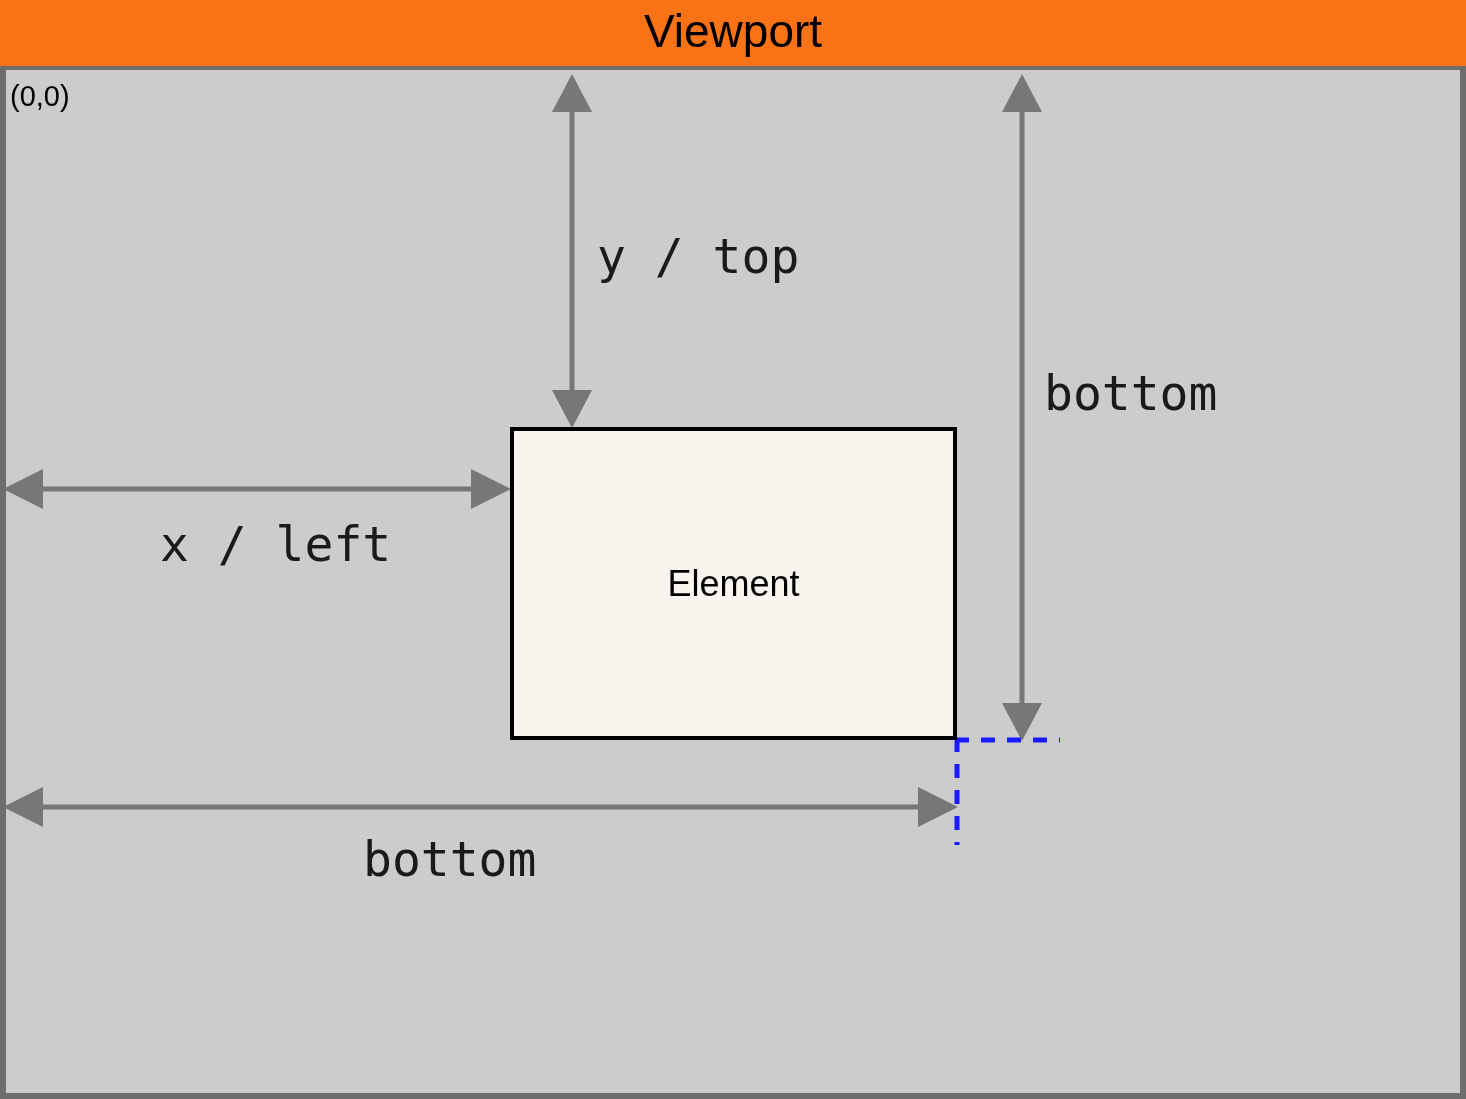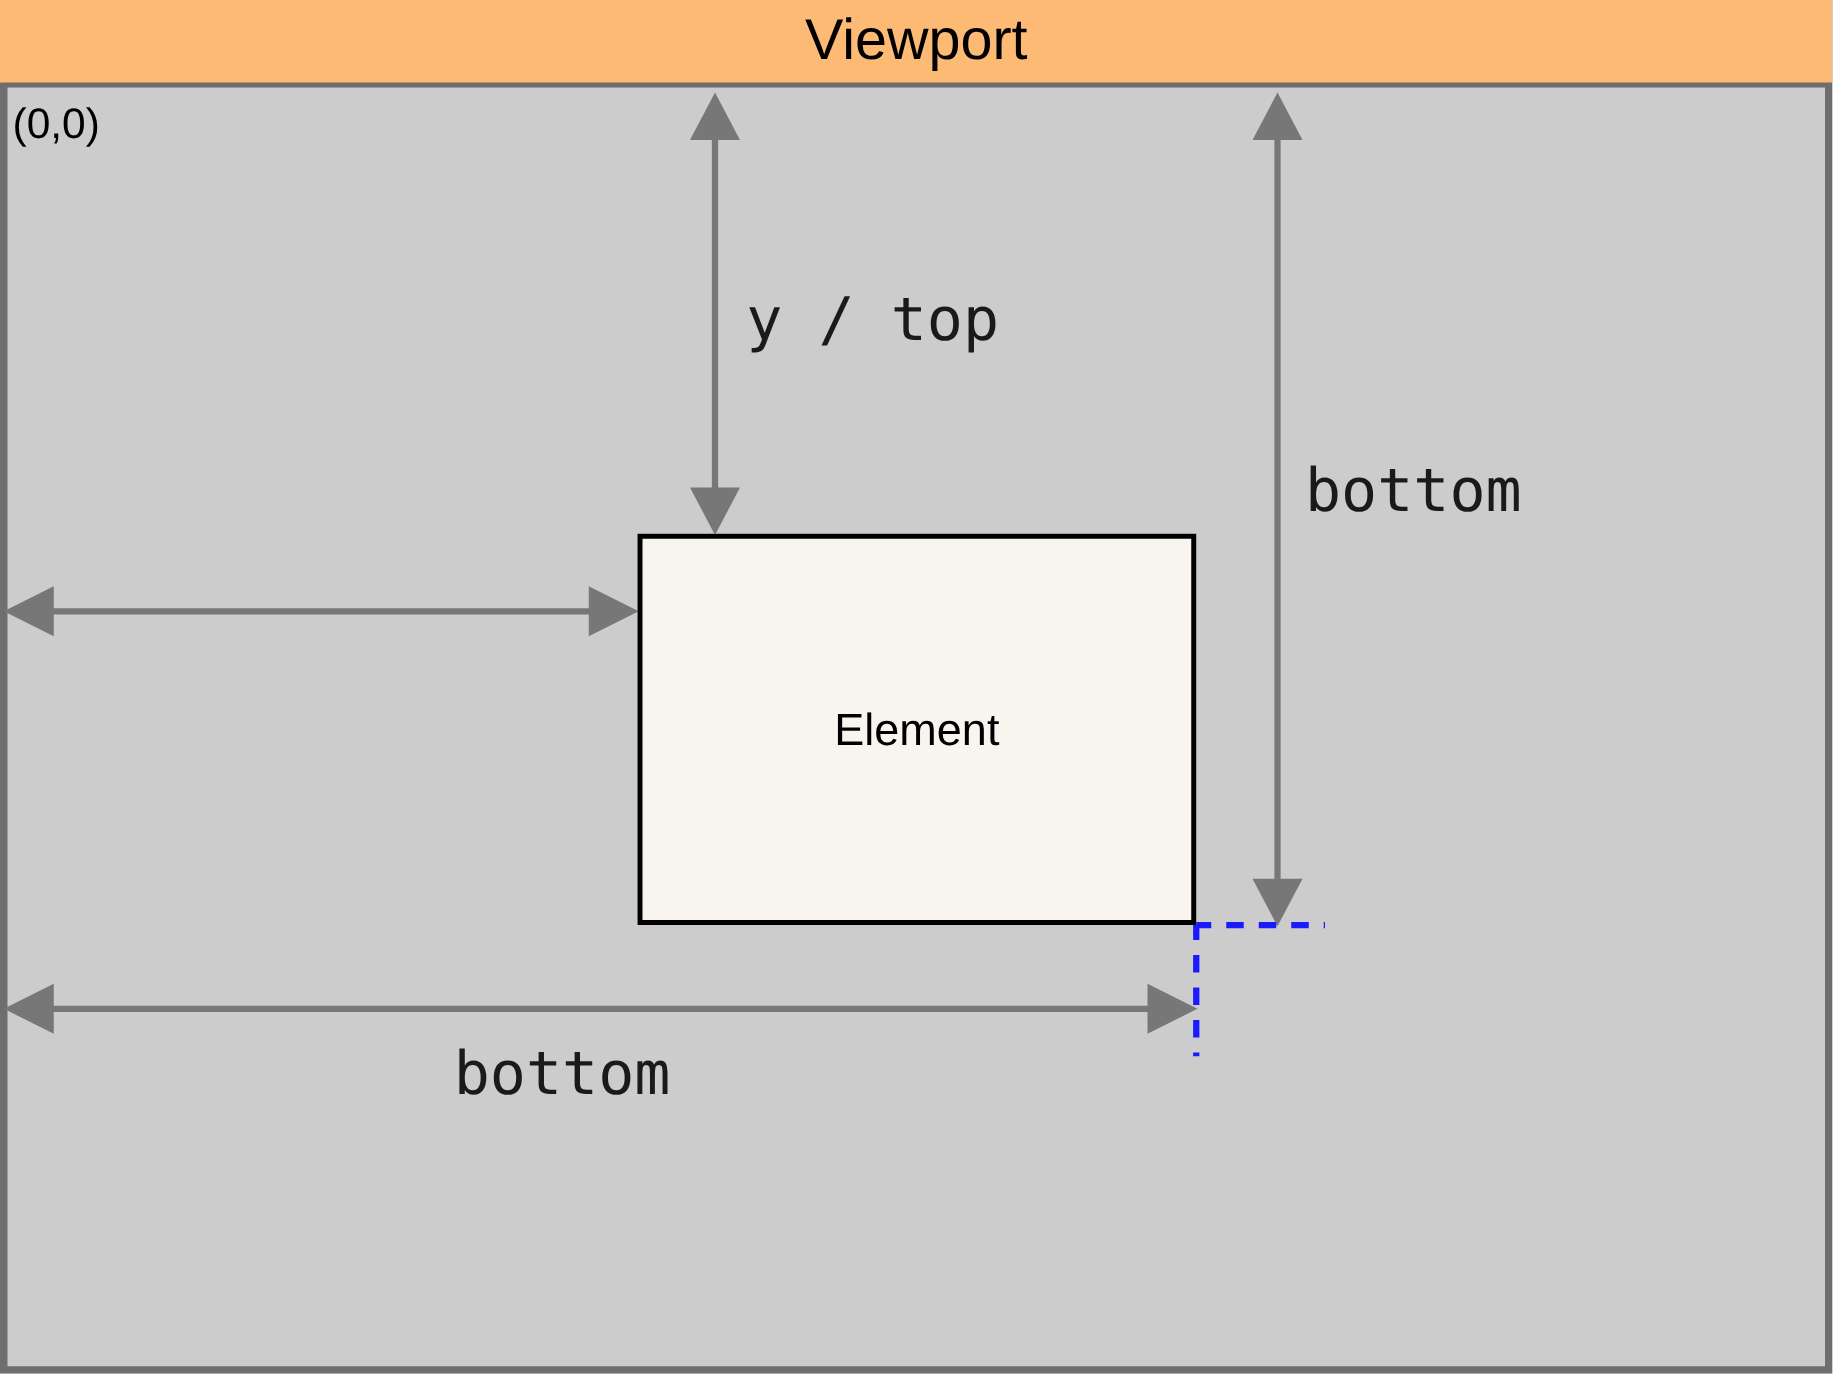--- a/index.html
+++ b/index.html
@@ -24,41 +24,41 @@
     height: 1023px;
     background: #cccccc;
   }
   
   #viewport-header {
     position: absolute;
     left: 0;
     top: 0;
     width: 1466px;
     height: 66px;
-    background: #fdba74;
+    background: #f97316;
   }
   #viewport-title {
     position: absolute;
     left: 0;
     top: 0;
     width: 1466px;
     height: 66px;
     line-height: 62px;
     text-align: center;
     color: #000000;
     font-size: 46px;
     font-family: "Liberation Sans", sans-serif;
     letter-spacing: 0px;
     white-space: nowrap;
   }
   #origin-label {
     position: absolute;
     left: 10px;
     top: 80px;
-    font-size: 34px;
+    font-size: 29px;
     color: #000000;
     font-family: "Liberation Sans", sans-serif;
     white-space: nowrap;
   }
   
   #element-box {
     position: absolute;
     left: 510px;
     top: 427px;
     width: 447px;
@@ -147,18 +147,19 @@
 
     <line x1="957" y1="738" x2="957" y2="845" stroke="#1a1aff" stroke-width="5" stroke-dasharray="14 12"></line>
   </svg>
 
   <div id="element-box">
     <div id="element-label">Element</div>
   </div>
 
   <div id="label-y-top" class="measure-label">y / top</div>
 
+  <div id="label-x-left" class="measure-label">x / left</div>
 
   <div id="label-bottom" class="measure-label">bottom</div>
 
   <div id="label-right" class="measure-label">bottom</div>
 
 </div>
 
 </body></html>

